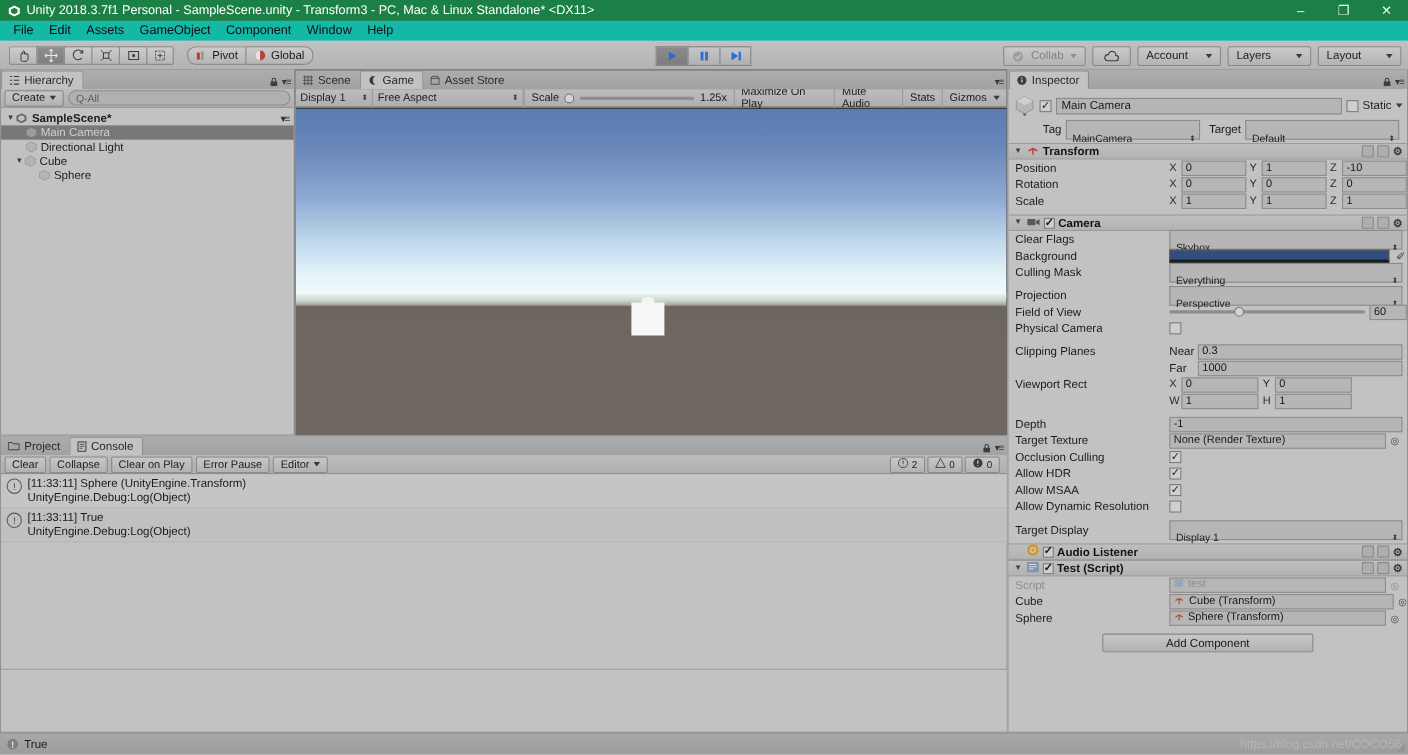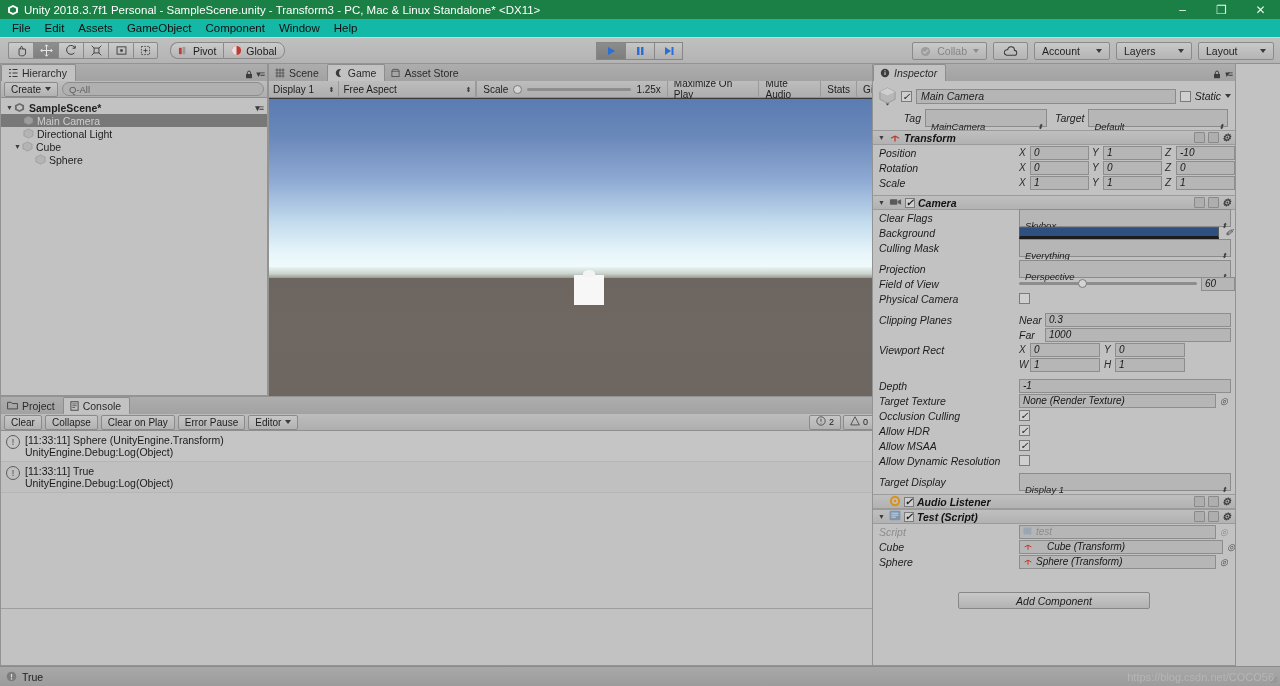--- a/index.html
+++ b/index.html
@@ -167,21 +167,21 @@
   .comp-header .right { margin-left: auto; display: flex; gap: 3px; align-items: center; }
   .mini { width: 11px; height: 11px; background: #aeaeae; border: 1px solid #8a8a8a; border-radius: 1px; }
   .prow { display: flex; align-items: center; height: 15px; font-size: 10.5px; padding-left: 6px; color: #1c1c1c; }
   .plabel { width: 140px; flex: 0 0 auto; }
   .field {
     height: 14px; background: #b6b6b6; border: 1px solid #8d8d8d; display: flex; align-items: center;
     padding: 0 3px; font-size: 10px; color: #171717;
   }
   .axis { width: 11px; text-align: left; flex: 0 0 auto; font-size: 10px; color: #2b2b2b; }
   .addcomp {
-    width: 192px; height: 17px; margin: 23px auto 0 auto;
+    width: 192px; height: 17px; margin: 7px auto 0 auto;
     background: linear-gradient(#c8c8c8,#b2b2b2); border: 1px solid #878787; border-radius: 2px;
     display: flex; align-items: center; justify-content: center; font-size: 10.5px; color: #1a1a1a;
   }
 
   
   .statusbar {
     position: absolute; left: 0; bottom: 0; width: 1280px; height: 20px;
     background: linear-gradient(#a8a8a8,#9c9c9c); border-top: 1px solid #8b8b8b;
     display: flex; align-items: center; padding: 0 6px; font-size: 10.5px; color: #1d1d1d;
   }
@@ -549,21 +549,21 @@
         <span class="logicon">!</span>
         <span class="txt">
           <span>[11:33:11] True</span><br>
           <span>UnityEngine.Debug:Log(Object)</span>
         </span>
       </div>
     </div>
     <div style="position:absolute;left:0;right:0;top:211px;bottom:0;background:#c2c2c2;border-top:1px solid #9e9e9e;"></div>
   </div>
 
-  <div class="panel" style="left:872px; top:63px; width:364px; height:603px;font-style:italic;">
+  <div class="panel" style="left:916px; top:63px; width:364px; height:603px;">
     <div class="tabstrip">
       <div class="tab active">
         <svg width="10" height="10" viewBox="0 0 11 11">
             <circle cx="5.5" cy="5.5" r="4.6" fill="#3d3d3d"></circle>
             <path d="M5.5 4.6v3.1" stroke="#d9d9d9" stroke-width="1.2"></path>
             <circle cx="5.5" cy="3.1" r="0.75" fill="#d9d9d9"></circle>
           </svg>
         <span>Inspector</span>
       </div>
       <div class="tright">
@@ -843,21 +843,21 @@
             <svg width="9" height="8" viewBox="0 0 12 11">
                 <rect x="0.6" y="0.8" width="10.8" height="9.4" rx="1" fill="#9aa6b4"></rect>
               </svg>
           </span>
           <span>test</span>
         </span>
         <span style="margin-left:4px;font-size:9px;color:#8d8d8d;">◎</span>
       </div>
       <div class="prow">
         <span class="plabel">Cube</span>
-        <span class="field" style="width:221px;gap:14px">
+        <span class="field" style="width:221px;gap:4px">
           <span>
             <svg width="10" height="10" viewBox="0 0 12 12">
                 <path d="M6 10.5V5M6 5L2 7.2M6 5l4 2.2" stroke="#c0392b" stroke-width="1.2" fill="none"></path>
               </svg>
           </span>
           <span>Cube (Transform)</span>
         </span>
         <span style="margin-left:4px;font-size:9px;color:#4a4a4a;">◎</span>
       </div>
       <div class="prow">

